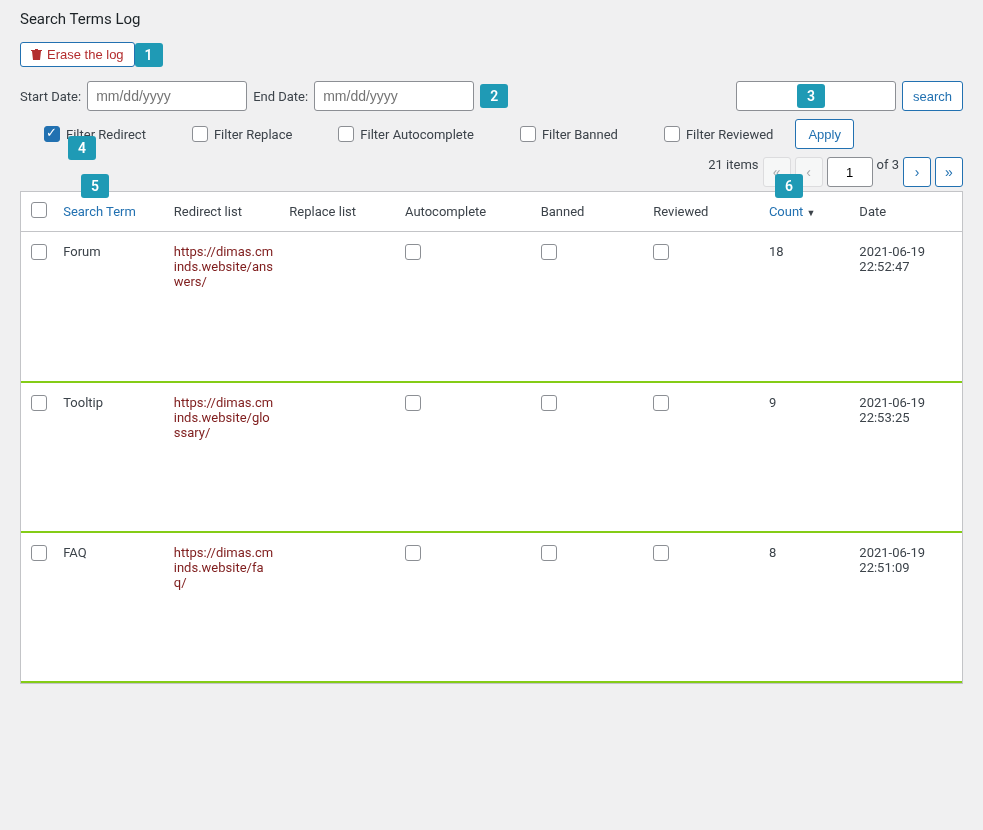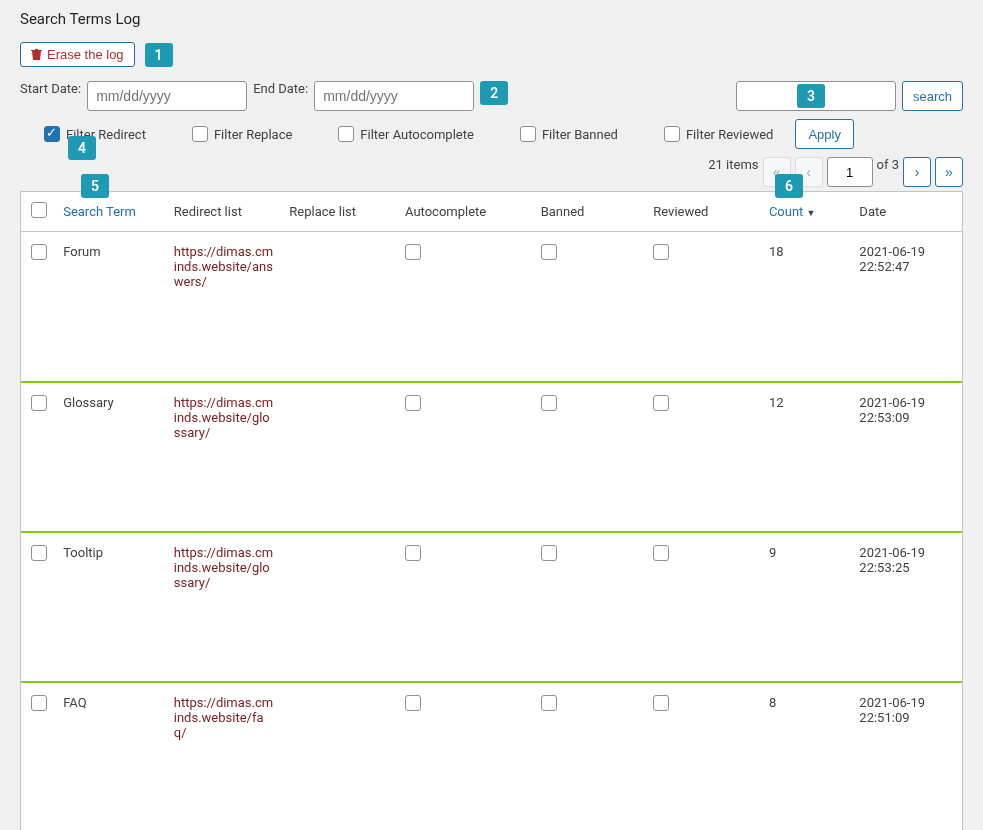--- a/index.html
+++ b/index.html
@@ -1,23 +1,23 @@
 <!DOCTYPE html>
 <html><head>
 <meta charset="utf-8">
 <style>
 * { box-sizing: border-box; margin: 0; padding: 0; }
 body { font-family: -apple-system, BlinkMacSystemFont, "Segoe UI", Roboto, sans-serif; background: #f0f0f1; color: #3c434a; font-size: 13px; padding: 10px 20px; width: 983px; }
 h1 { font-size: 15px; font-weight: 400; color: #1d2327; margin-bottom: 14px; }
-.top-row { display: flex; align-items: center; gap: 10px; margin-bottom: 14px; }
+.top-row { display: flex; align-items: center; margin-bottom: 14px; }
 .erase-btn { background: #fff; border: 1px solid #2271b1; color: #b32d2e; padding: 4px 10px; border-radius: 3px; cursor: pointer; font-size: 13px; display: flex; align-items: center; gap: 5px; }
 .trash-icon { width: 11px; height: 13px; display: inline-block; }
 .trash-icon svg { fill: #b32d2e; }
 .badge { background: #1f9ab5; color: #fff; padding: 4px 10px; border-radius: 3px; font-weight: 600; font-size: 14px; min-width: 28px; text-align: center; }
-.filter-row { display: flex; align-items: flex-start; gap: 6px; margin-bottom: 8px; position: relative; }
+.filter-row { display: flex; align-items: center; gap: 6px; margin-bottom: 8px; position: relative; }
 .date-label { color: #3c434a; font-size: 13px; }
 .date-input { border: 1px solid #8c8f94; border-radius: 3px; padding: 4px 8px; font-size: 14px; width: 160px; height: 30px; color: #666; }
 .search-box { margin-left: auto; display: flex; gap: 6px; align-items: center; }
 .search-input { border: 1px solid #8c8f94; border-radius: 3px; padding: 4px 8px; height: 30px; width: 160px; }
 .search-btn { border: 1px solid #2271b1; color: #2271b1; background: #fff; padding: 4px 10px; border-radius: 3px; cursor: pointer; font-size: 13px; height: 30px; }
 .checkbox-row { display: flex; align-items: center; gap: 22px; margin-bottom: 8px; position: relative; }
 .chk-item { display: flex; align-items: center; gap: 6px; font-size: 13px; color: #3c434a; margin-left: 24px; }
 input[type="checkbox"] { width: 16px; height: 16px; border: 1px solid #8c8f94; border-radius: 3px; appearance: none; cursor: pointer; background: #fff; position: relative; }
 input[type="checkbox"]:checked { background: #2271b1; border-color: #2271b1; }
 input[type="checkbox"]:checked::after { content: "✓"; color: #fff; position: absolute; top: -2px; left: 1px; font-size: 13px; }
@@ -136,31 +136,20 @@
     <td><a href="#">https://dimas.cminds.website/answers/</a></td>
     <td></td>
     <td><input type="checkbox" style=""></td>
     <td><input type="checkbox" style=""></td>
     <td><input type="checkbox" style=""></td>
     <td>18</td>
     <td>2021-06-19 22:52:47</td>
         </tr>
         <tr>
     <td class="col-check"><input type="checkbox" style=""></td>
-    <td>Glossary</td>
-    <td><a href="#">https://dimas.cminds.website/glossary/</a></td>
-    <td></td>
-    <td><input type="checkbox" style=""></td>
-    <td><input type="checkbox" style=""></td>
-    <td><input type="checkbox" style=""></td>
-    <td>12</td>
-    <td>2021-06-19 22:53:09</td>
-        </tr>
-        <tr>
-    <td class="col-check"><input type="checkbox" style=""></td>
     <td>Tooltip</td>
     <td><a href="#">https://dimas.cminds.website/glossary/</a></td>
     <td></td>
     <td><input type="checkbox" style=""></td>
     <td><input type="checkbox" style=""></td>
     <td><input type="checkbox" style=""></td>
     <td>9</td>
     <td>2021-06-19 22:53:25</td>
         </tr>
         <tr>

